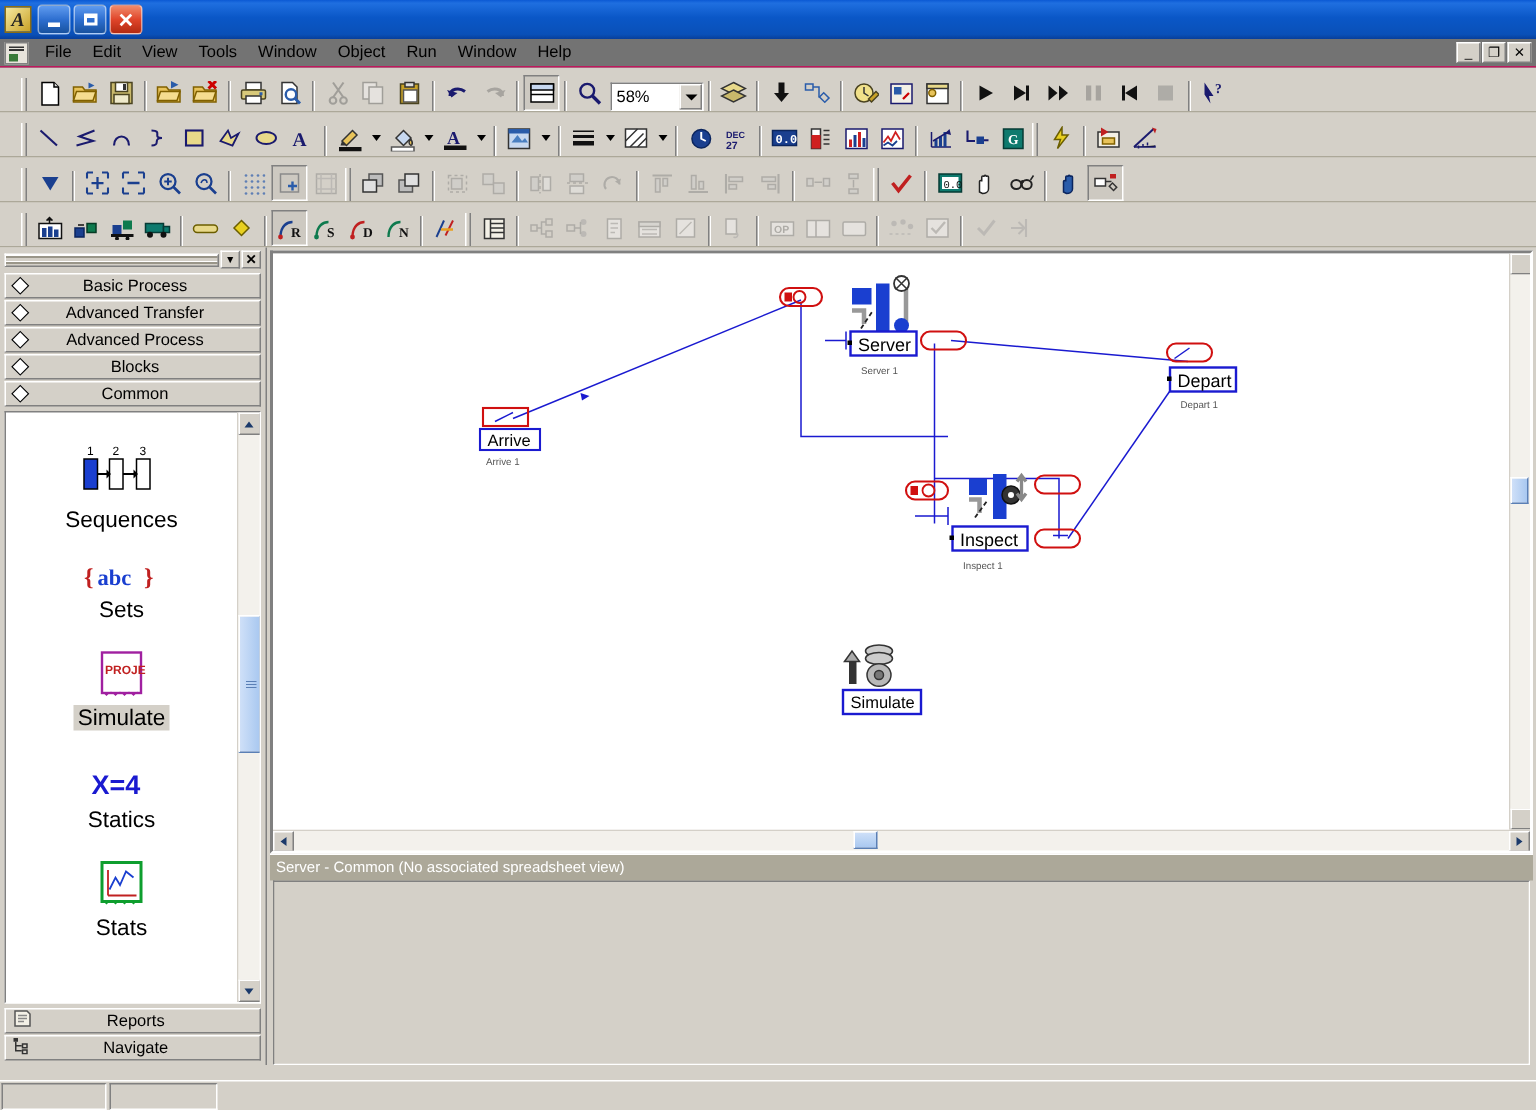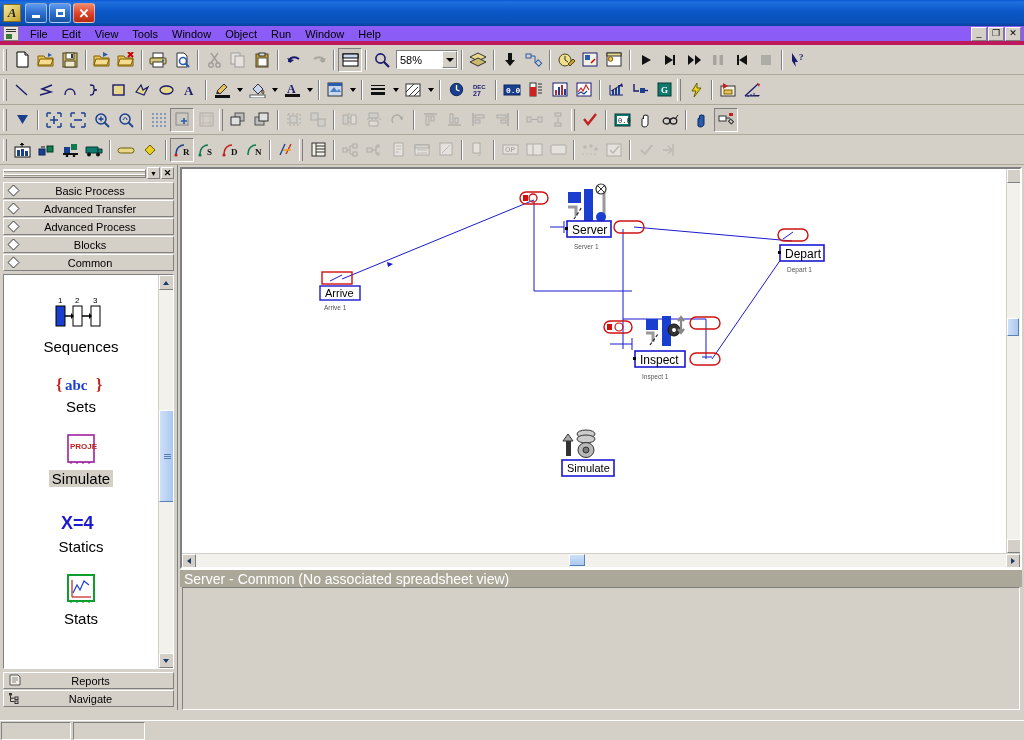--- a/index.html
+++ b/index.html
@@ -45,23 +45,23 @@
     background: linear-gradient(180deg,#5f9bef,#2e6fd0 50%,#18529f);
     position: relative;
   }
   .win-btn.close { background: linear-gradient(180deg,#f08a6a,#e0452a 50%,#b32a12); }
   .win-btn .glyph-min { width:8px; height:3px; background:#fff; margin-top:6px; }
   .win-btn .glyph-max { width:9px; height:8px; border:2px solid #fff; border-top-width:3px; }
   .win-btn .glyph-close { font-size:13px; line-height:1; font-family:"Liberation Sans",sans-serif; }
 
   
   .menubar {
-    height: 19px; background: #8b5cf6;
+    height: 19px; background: #737373;
     display: flex; align-items: center;
-    border-bottom: 4px solid #be185d;
+    border-bottom: 1px solid #be185d;
     position: relative;
   }
   .mdi-icon {
     width: 16px; height: 15px; margin: 0 4px 0 3px;
     background: #e8e4dc;
     border: 1px solid #808080;
     position: relative;
   }
   .mdi-icon::before {
     content:""; position:absolute; left:2px; top:2px; right:2px; height:3px;
@@ -78,23 +78,23 @@
   .mdi-btn {
     width:16px; height:14px; background:#d4d0c8;
     border:1px solid; border-color:#fff #808080 #808080 #fff;
     display:flex;align-items:center;justify-content:center;
     font-size:9px; color:#000; line-height:1;
   }
 
   
   .toolbar {
     height: 30px; background: #d4d0c8;
-    display: flex; align-items: center;
+    display: flex; align-items: flex-end;
     border-bottom: 1px solid #aca899;
-    padding-left: 2px;
+    padding-left: 13px;
   }
   .grip {
     width: 4px; height: 22px; margin: 0 3px 0 1px;
     border-left: 1px solid #fff; border-right: 1px solid #808080;
     flex: 0 0 auto;
   }
   .tb-sep {
     width: 2px; height: 20px; margin: 0 3px;
     border-left: 1px solid #808080; border-right: 1px solid #fff;
     flex: 0 0 auto;
@@ -230,21 +230,21 @@
   .cvs-track { flex:1; background:#f3f1ec; position:relative; }
   .cvs-thumb { position:absolute; top:38%; left:0; width:12px; height:18px;
     background: linear-gradient(90deg,#cfe0f8,#a9c8f0);
     border:1px solid; border-color:#fff #5a7fb5 #5a7fb5 #fff; }
 
   .modelsvg { position:absolute; left:0; top:0; }
 
   
   .msgbar {
     height: 18px; background: #aca899; color: #fff;
-    font-size: 14px; display: flex; align-items: center;
+    font-size: 10px; display: flex; align-items: center;
     padding-left: 4px;
     border-top: 1px solid #fff;
   }
   .lowerpane {
     height: 123px; background: #d4d0c8;
     border: 1px solid; border-color: #808080 #fff #fff #808080;
     margin: 0 2px;
     display:flex; flex-direction:column;
   }
   .lowerpane .white { flex:1; background:#d4d0c8; }

